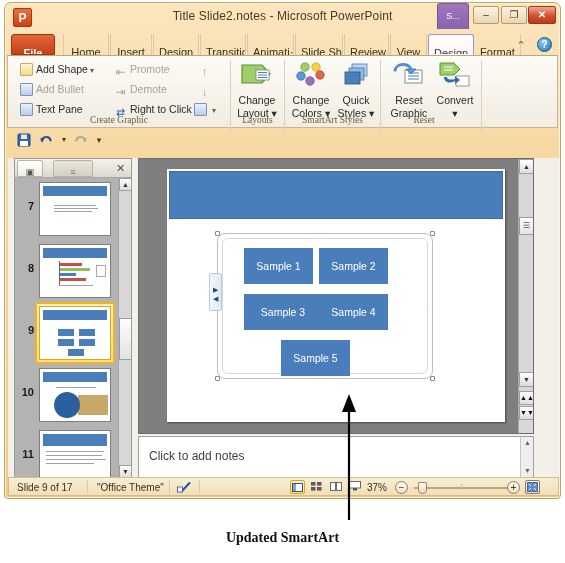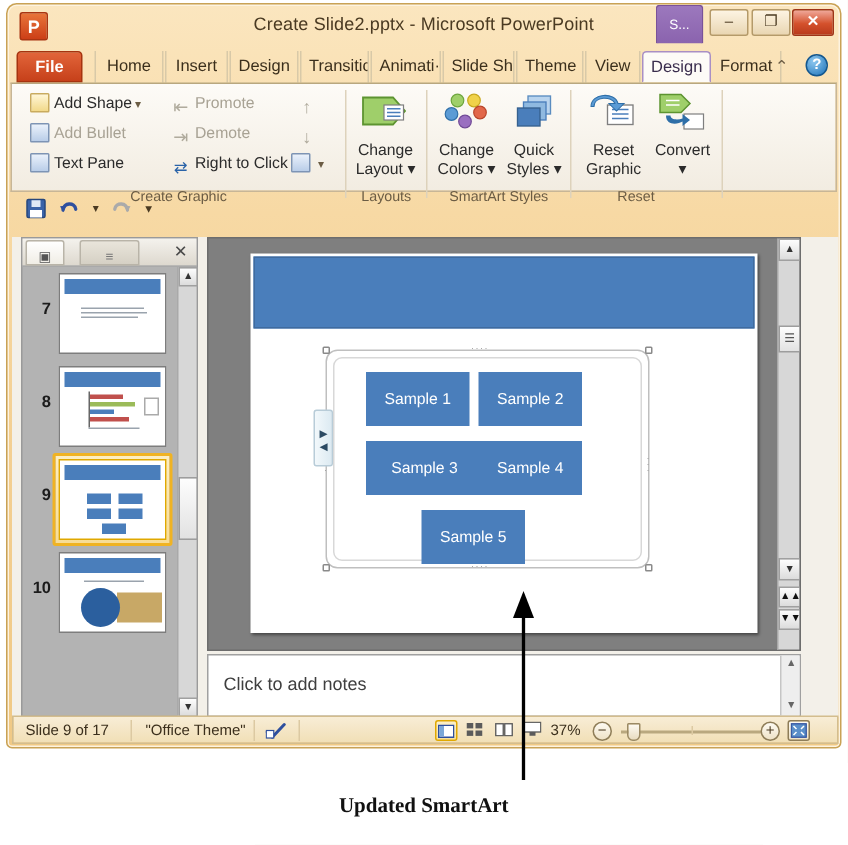--- a/index.html
+++ b/index.html
@@ -75,21 +75,21 @@
   #tab-strip {
     position: relative;
     height: 23px;
     margin: 0 2px;
     background: transparent;
   }
   .rtab {
     position: absolute; top: 2px; height: 21px;
     font-size: 11px; color: #3b2f1c;
     line-height: 20px; text-align: center;
-    padding: 0 5px;
+    padding: 8px 5px;
     border-left: 1px solid #d8c9a8;
     border-right: 1px solid #d8c9a8;
     overflow: hidden; white-space: nowrap;
   }
   #tab-file {
     left: 4px; width: 44px;
     background: linear-gradient(to bottom, #e2653a, #c6401a);
     border: 1px solid #a6330f;
     border-radius: 3px 3px 0 0;
     color: #fff; font-weight: bold;
@@ -117,22 +117,22 @@
     position: relative;
     margin: 0 2px;
     height: 73px;
     background: linear-gradient(to bottom, #fdfbf7, #f2ece1);
     border: 1px solid #c7b697;
     border-top: 1px solid #b8a77f;
   }
   .rgroup { position: absolute; top: 0; height: 81px; }
   .rgroup-sep { position: absolute; top: 4px; width: 1px; height: 72px; background: #ddd2bb; }
   .group-label {
-    position: absolute; bottom: 0; width: 100%;
-    text-align: center; font-size: 9.5px; color: #6b5c44;
+    position: absolute; bottom: 12px; width: 100%;
+    text-align: center; font-size: 9.5px; color: #6b5c44; font-family: Liberation Serif, serif;
   }
 
   .cmd-row {
     position: absolute;
     font-size: 10.5px; color: #2b2b2b;
     white-space: nowrap;
     line-height: 15px;
   }
   .cmd-row.disabled { color: #a8a294; }
   .mini-icon {
@@ -401,36 +401,36 @@
     font-size: 14px; font-weight: bold; color: #111111;
   }
 </style>
 </head>
 <body>
 
 <div id="app-window">
 
   <div id="title-bar">
     <div id="app-logo">P</div>
-    <div id="title-text">Create Slide2.pptx  -  Microsoft PowerPoint</div>
+    <div id="title-text">Title Slide2.notes  -  Microsoft PowerPoint</div>
     <div id="contextual-tab-label">S...</div>
     <div class="win-btn" id="btn-minimize">–</div>
     <div class="win-btn" id="btn-maximize">❐</div>
     <div class="win-btn" id="btn-close">✕</div>
   </div>
 
   <div id="tab-strip">
     <div class="rtab" id="tab-file" style="border:1px solid #a6330f;">File</div>
     <div class="rtab" style="left:56px;  width:46px;">Home</div>
     <div class="rtab" style="left:103px; width:42px;">Insert</div>
     <div class="rtab" style="left:146px; width:46px;">Design</div>
     <div class="rtab" style="left:193px; width:46px;">Transitic</div>
     <div class="rtab" style="left:240px; width:47px;">Animati·</div>
     <div class="rtab" style="left:288px; width:48px;">Slide Sh</div>
-    <div class="rtab" style="left:337px; width:45px;">Theme</div>
+    <div class="rtab" style="left:337px; width:45px;">Review</div>
     <div class="rtab" style="left:383px; width:37px;">View</div>
     <div class="rtab active-ctx" style="left:421px; width:46px;">Design</div>
     <div class="rtab" style="left:468px; width:46px; border-left:none;">Format</div>
     <div id="help-icons">
       <span id="minimize-ribbon-icon">⌃</span>
       <span id="help-icon">?</span>
     </div>
   </div>
 
   <div id="ribbon">
@@ -631,20 +631,30 @@
         <div class="thumb-row">
           <div class="thumb-num">10</div>
           <div class="thumb">
             <div class="tbar"></div>
             <div class="tline" style="left:16px; top:18px; width:40px;"></div>
             <div class="tbox" style="left:38px; top:26px; width:30px; height:20px; background:#c8a866;"></div>
             <div style="position:absolute; left:14px; top:23px; width:26px; height:26px; border-radius:50%; background:#2b5f9e;"></div>
           </div>
         </div>
 
+        <div class="thumb-row">
+          <div class="thumb-num">11</div>
+          <div class="thumb">
+            <div class="tbar" style="height:12px;"></div>
+            <div class="tline" style="left:6px; top:20px; width:58px;"></div>
+            <div class="tline" style="left:6px; top:24px; width:56px;"></div>
+            <div class="tline" style="left:6px; top:28px; width:60px;"></div>
+            <div class="tline" style="left:6px; top:32px; width:48px;"></div>
+          </div>
+        </div>
       </div>
 
       <div id="panel-scroll">
         <div class="sb-arrow" id="panel-sb-up">▲</div>
         <div id="panel-sb-thumb"></div>
         <div class="sb-arrow" id="panel-sb-down">▼</div>
       </div>
     </div>
 
     <div id="slide-pane">

